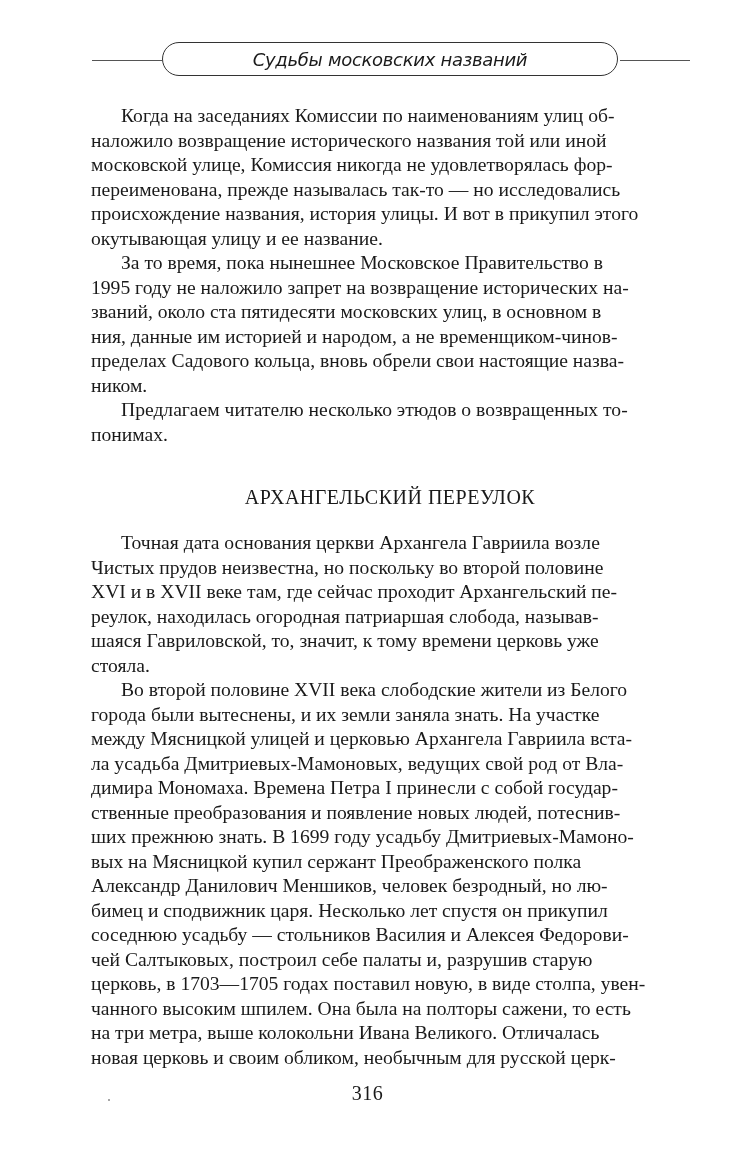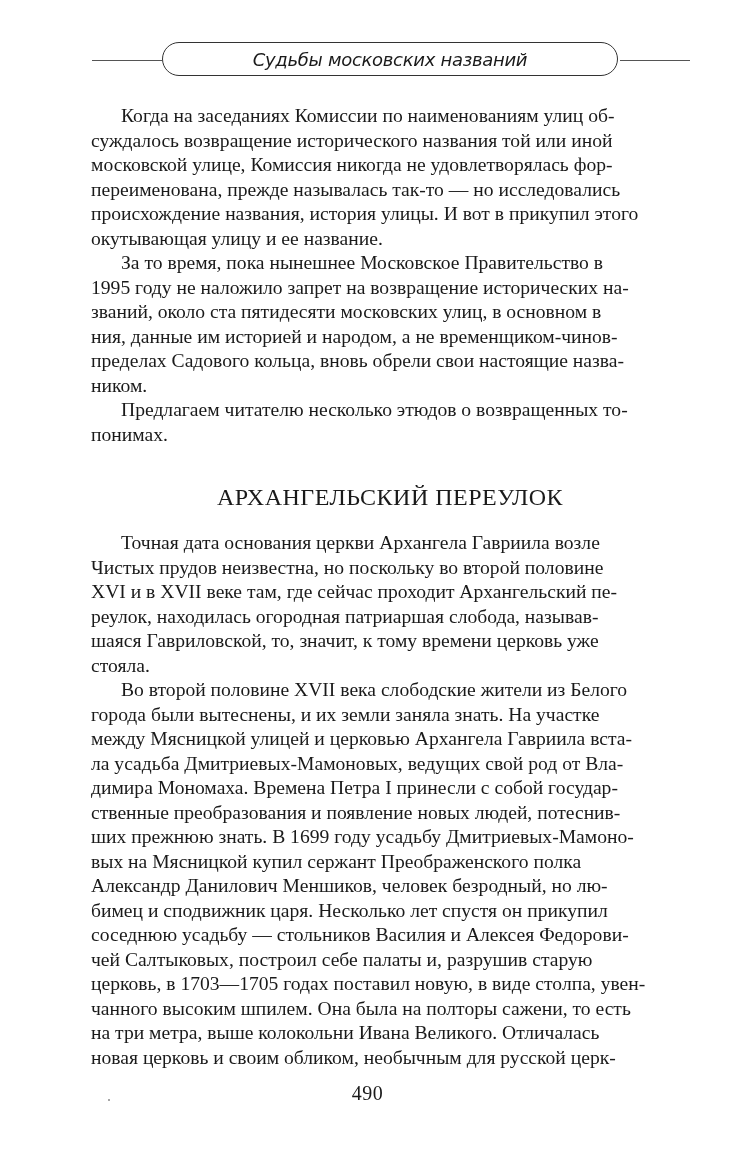--- a/index.html
+++ b/index.html
@@ -19,21 +19,21 @@
   .body-text { position: absolute; left: 91px; top: 104px; width: 598px;
                font-family: "Liberation Serif", serif; font-size: 19.6px; line-height: 24.5px; }
   .ln { display: block; text-align: justify; text-align-last: justify; white-space: nowrap; height: 24.5px; }
   .ln::after { content: ""; display: inline-block; width: 100%; height: 0; }
   .ln.last { text-align-last: left; }
   .ln.last::after { display: none; }
   .ln.indent { padding-left: 30px; }
   .para { display: block; }
 
   .section-heading { display: block; text-align: center; font-family: "Liberation Serif", serif;
-                     font-size: 24px; letter-spacing: 0.5px; margin: 38px 0 22px 0; height: 24px; }
+                     font-size: 20px; letter-spacing: 0.5px; margin: 38px 0 22px 0; height: 24px; }
 
   .folio { position: absolute; left: 0; width: 735px; top: 1082px; text-align: center;
            font-family: "Liberation Serif", serif; font-size: 20px; letter-spacing: 0.5px; }
   .speck { position: absolute; left: 108px; top: 1099px; width: 2px; height: 2px; background: #888; border-radius: 1px; }
 </style>
 </head>
 <body>
 
 <div class="page">
 
@@ -42,21 +42,21 @@
     <div class="rh-pill">
       <span class="rh-title">Судьбы московских названий</span>
     </div>
     <div class="rh-line right"></div>
   </div>
 
   <div class="body-text">
 
     <div class="para">
       <span class="ln indent">Когда на заседаниях Комиссии по наименованиям улиц об-</span>
-      <span class="ln">суждалось возвращение исторического названия той или иной</span>
+      <span class="ln">наложило возвращение исторического названия той или иной</span>
       <span class="ln">московской улице, Комиссия никогда не удовлетворялась фор-</span>
       <span class="ln">переименована, прежде называлась так-то — но исследовались</span>
       <span class="ln">происхождение названия, история улицы. И вот в прикупил этого</span>
       <span class="ln last">окутывающая улицу и ее название.</span>
     </div>
 
     <div class="para">
       <span class="ln indent">За то время, пока нынешнее Московское Правительство в</span>
       <span class="ln">1995 году не наложило запрет на возвращение исторических на-</span>
       <span class="ln">званий, около ста пятидесяти московских улиц, в основном в</span>
@@ -95,16 +95,16 @@
       <span class="ln">соседнюю усадьбу — стольников Василия и Алексея Федорови-</span>
       <span class="ln">чей Салтыковых, построил себе палаты и, разрушив старую</span>
       <span class="ln">церковь, в 1703—1705 годах поставил новую, в виде столпа, увен-</span>
       <span class="ln">чанного высоким шпилем. Она была на полторы сажени, то есть</span>
       <span class="ln">на три метра, выше колокольни Ивана Великого. Отличалась</span>
       <span class="ln">новая церковь и своим обликом, необычным для русской церк-</span>
     </div>
 
   </div>
 
-  <div class="folio">490</div>
+  <div class="folio">316</div>
   <div class="speck"></div>
 
 </div>
 
 </body></html>

